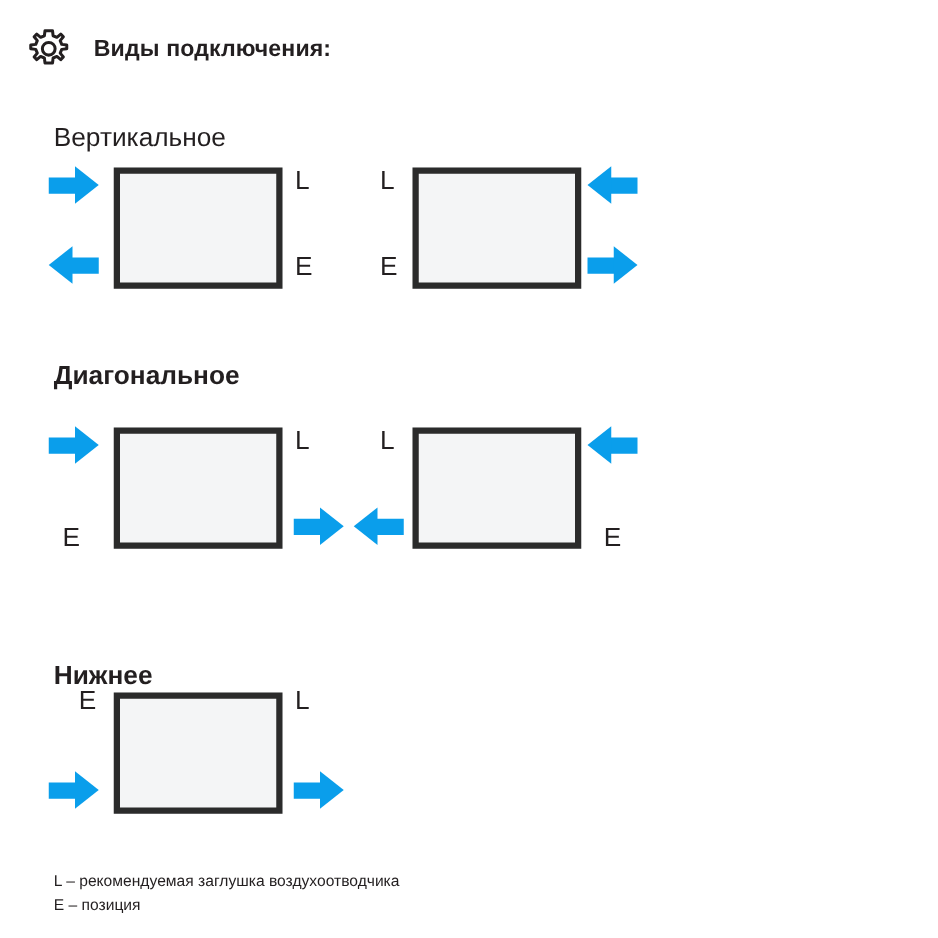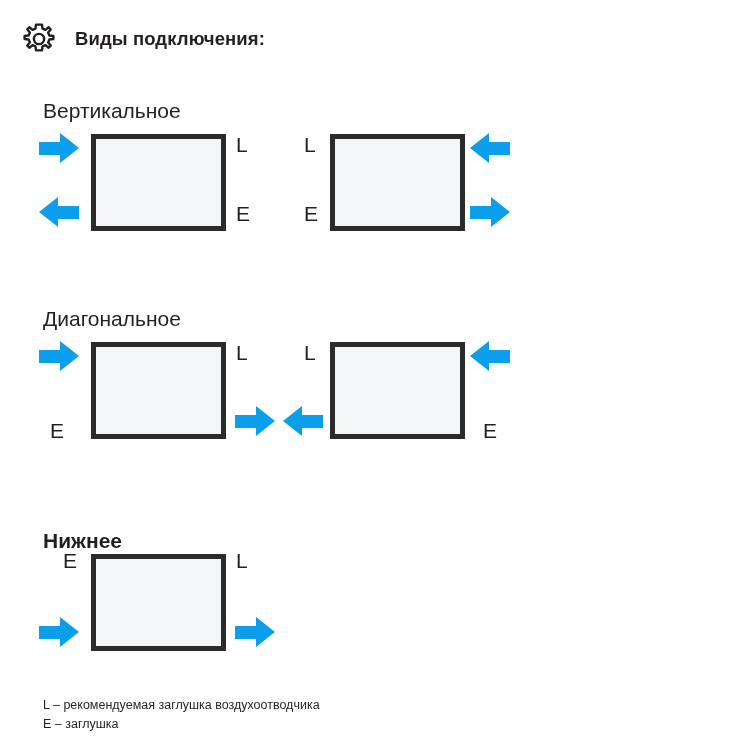--- a/index.html
+++ b/index.html
@@ -43,21 +43,21 @@
   }
 
   
   .section-title {
     position: absolute;
     font-size: 21px;
     color: #231f20;
     white-space: nowrap;
   }
   #title-vertical { left: 43px; top: 99px; }
-  #title-diagonal { left: 43px; top: 307px; }
+  #title-diagonal { left: 43px; top: 289px; font-weight: bold; }
   #title-bottom   { left: 43px; top: 529px; font-weight: bold; }
 
   
   .radiator {
     position: absolute;
     box-sizing: border-box;
     border: 5px solid #2b2b2b;
     background: #f4f5f6;
     width: 135px;
     height: 97px;
@@ -187,16 +187,16 @@
   </div>
   <div class="arrow right" style="left:235px; top:617px;">
     <span class="stem"></span>
       <span class="head"></span>
   </div>
   <div class="port-label" style="left:236px; top:550px;">L</div>
   <div class="port-label" style="left:63px; top:550px;">E</div>
 
   <div class="legend">
     <div>L – рекомендуемая заглушка воздухоотводчика</div>
-    <div>E – заглушка</div>
+    <div>E – позиция</div>
   </div>
 
 </div>
 
 </body></html>

